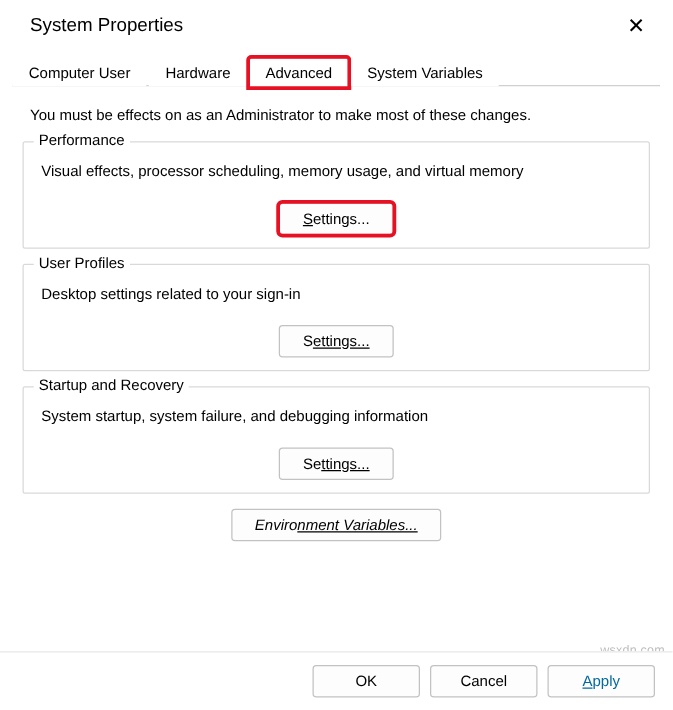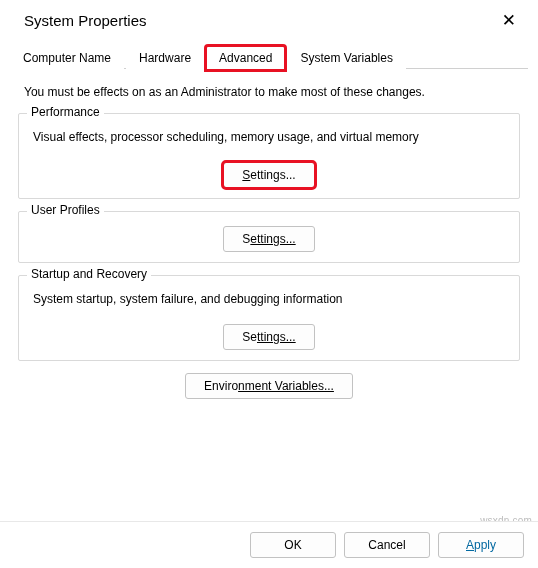--- a/index.html
+++ b/index.html
@@ -131,54 +131,55 @@
   </style>
 </head>
 <body>
 
 <div class="titlebar">
   <div class="titlebar-title">System Properties</div>
   <div class="close-x">✕</div>
 </div>
 
 <div class="tabstrip">
-  <div class="tab">Computer Name</div>
+  <div class="tab">Computer User</div>
   <div class="tab">Hardware</div>
   <div class="tab active highlight-red">Advanced</div>
   <div class="tab">System Variables</div>
 </div>
 
 <div class="content">
   <div class="note">You must be effects on as an Administrator to make most of these changes.</div>
 
   <div class="groupbox">
     <div class="legend">Performance</div>
     <div class="group-desc">Visual effects, processor scheduling, memory usage, and virtual memory</div>
     <div class="btn-row">
       <button class="win-btn highlight-red"><span class="u">S</span><span>ettings...</span></button>
     </div>
   </div>
 
   <div class="groupbox">
     <div class="legend">User Profiles</div>
+    <div class="group-desc">Desktop settings related to your sign-in</div>
     <div class="btn-row">
       <button class="win-btn"><span>S</span><span class="u">ettings...</span></button>
     </div>
   </div>
 
   <div class="groupbox">
     <div class="legend">Startup and Recovery</div>
     <div class="group-desc">System startup, system failure, and debugging information</div>
     <div class="btn-row">
       <button class="win-btn"><span>Se</span><span class="u">ttings...</span></button>
     </div>
   </div>
 
   <div class="btn-row" style="margin-top:10px; margin-right:0;">
-    <button class="win-btn" style="min-width:160px;"><span>Enviro</span><span class="u">nment Variables...</span></button>
+    <button class="win-btn" style="min-width:160px;font-style:italic;"><span>Enviro</span><span class="u">nment Variables...</span></button>
   </div>
 </div>
 
 <div class="watermark">wsxdn.com</div>
 
 <div class="footer">
   <button class="win-btn">OK</button>
   <button class="win-btn">Cancel</button>
   <button class="win-btn" disabled=""><span class="u">A</span><span>pply</span></button>
 </div>

